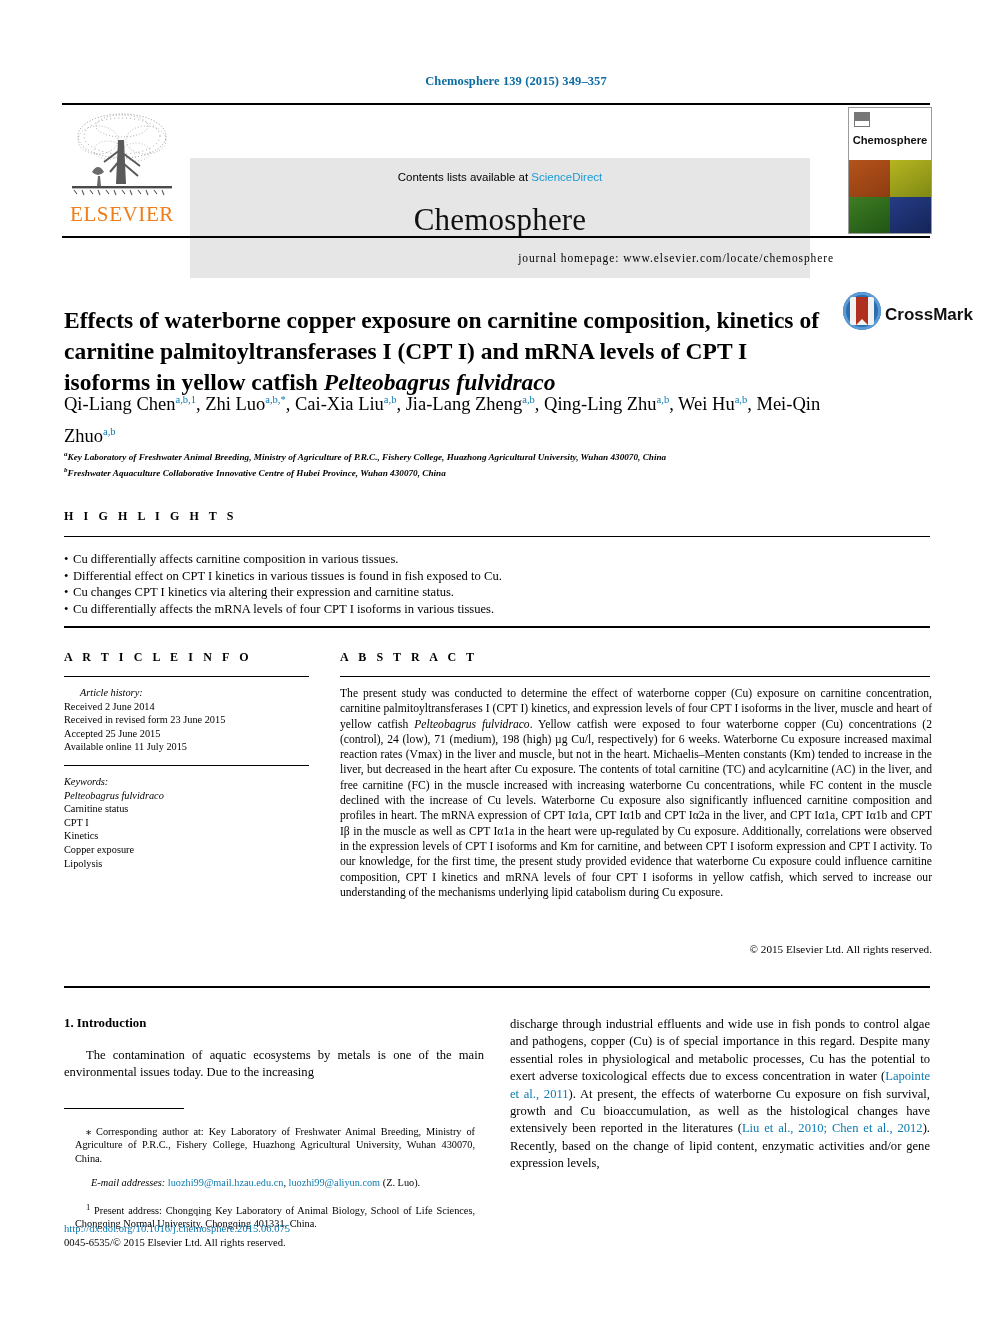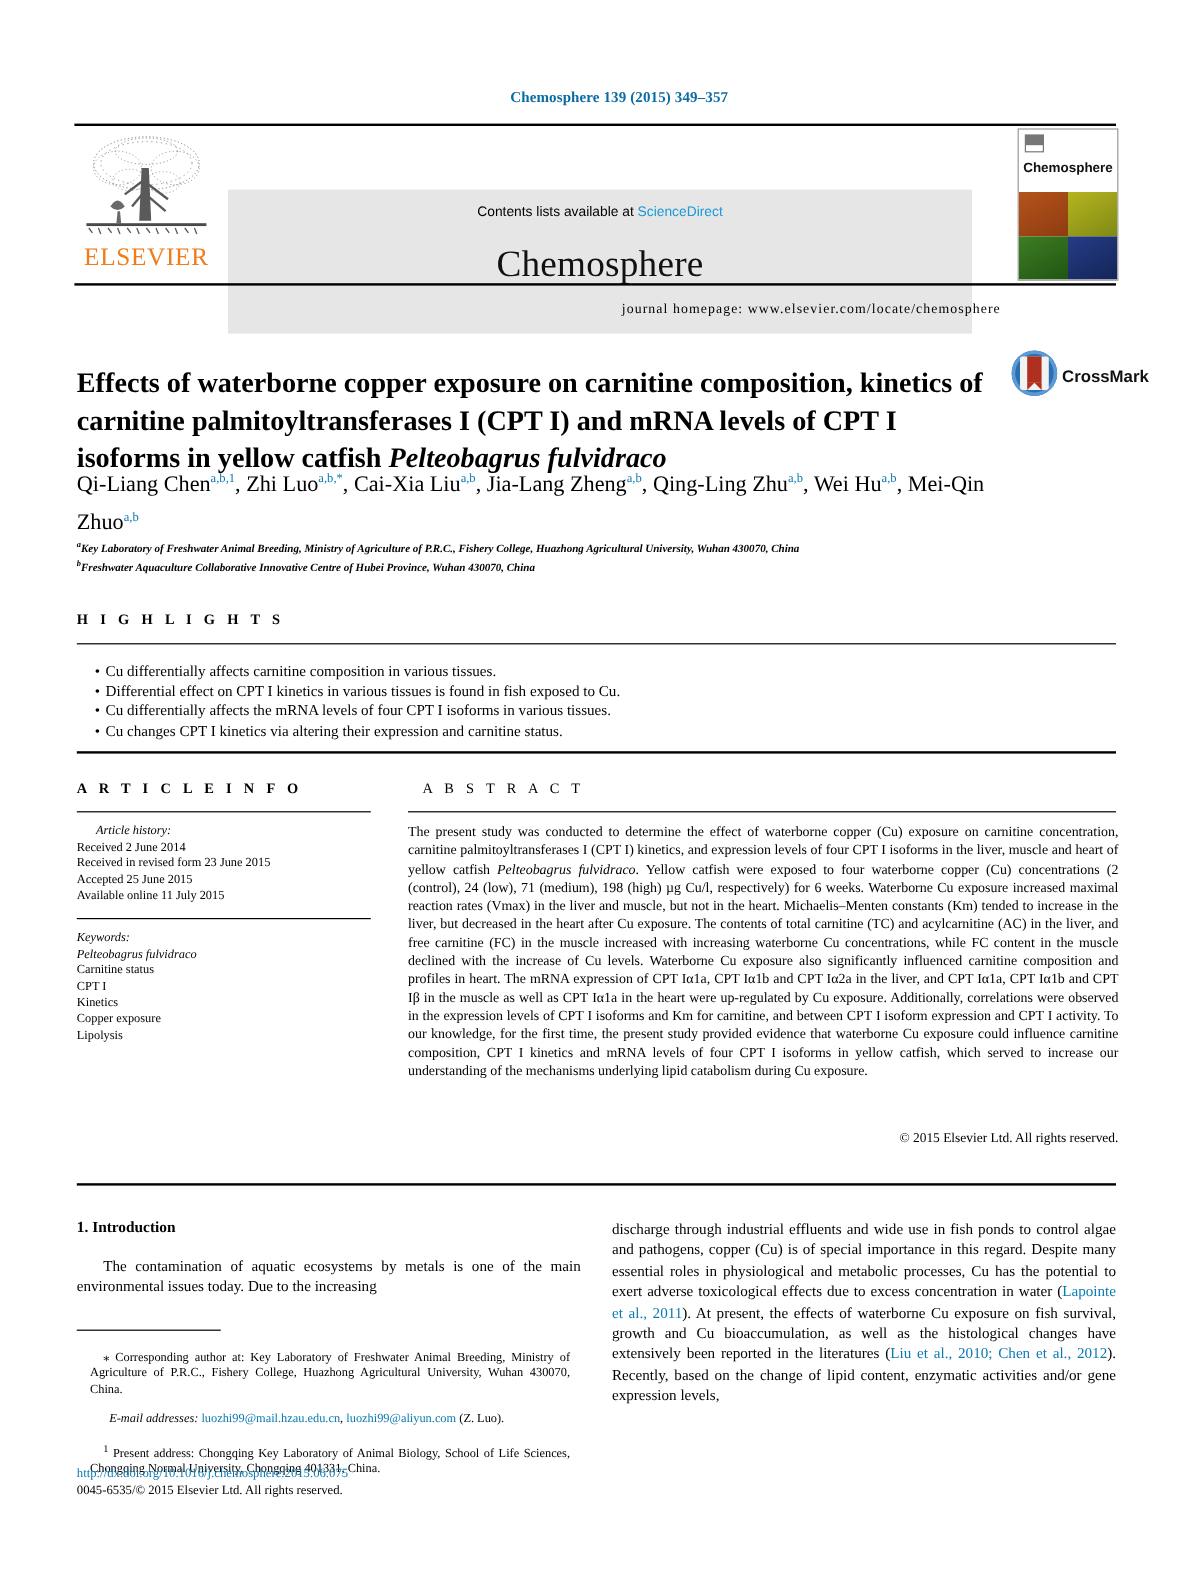--- a/index.html
+++ b/index.html
@@ -209,21 +209,21 @@
     position: absolute;
     left: 0; bottom: -6px;
     border-left: 6px solid #b03020;
     border-right: 6px solid #b03020;
     border-bottom: 6px solid transparent;
   }
   .cm-text {
     position: absolute;
     left: 42px; top: 13px;
     font-family: "Liberation Sans", sans-serif;
-    font-size: 14px;
+    font-size: 17px;
     font-weight: bold;
     color: #111;
   }
 
   
   .authors {
     position: absolute;
     left: 64px; top: 386px;
     width: 800px;
     font-size: 18.5px;
@@ -263,21 +263,21 @@
     height: 1px;
     background: #000;
   }
   .hl-list {
     position: absolute;
     left: 64px; top: 551px;
     width: 700px;
     font-size: 12.6px;
     line-height: 16.5px;
   }
-  .hl-list div { white-space: nowrap; margin-left: 15px; }
+  .hl-list div { white-space: nowrap; }
   .hl-bullet {
     display: inline-block;
     width: 9px;
     color: #000;
   }
 
   .sec-rule {
     position: absolute;
     left: 64px; top: 626px;
     width: 866px;
@@ -321,23 +321,23 @@
     width: 250px;
     font-size: 10.3px;
     line-height: 13.6px;
   }
   .ai-keywords .lbl { font-style: italic; }
   .ai-keywords .kw-it { font-style: italic; }
 
   
   .ab-head {
     position: absolute;
-    left: 352px; top: 650px;
+    left: 340px; top: 650px;
     font-size: 12px;
-    font-weight: normal;
+    font-weight: bold;
     letter-spacing: 3.6px;
   }
   .ab-rule {
     position: absolute;
     left: 340px; top: 676px;
     width: 590px;
     height: 1px;
     background: #000;
   }
   .ab-body {
@@ -497,22 +497,22 @@
   <div class="affils">
     <div><sup>a</sup><span>Key Laboratory of Freshwater Animal Breeding, Ministry of Agriculture of P.R.C., Fishery College, Huazhong Agricultural University, Wuhan 430070, China</span></div>
     <div><sup>b</sup><span>Freshwater Aquaculture Collaborative Innovative Centre of Hubei Province, Wuhan 430070, China</span></div>
   </div>
 
   <div class="hl-head">H I G H L I G H T S</div>
   <div class="hl-rule"></div>
   <div class="hl-list">
     <div><span class="hl-bullet">•</span><span>Cu differentially affects carnitine composition in various tissues.</span></div>
     <div><span class="hl-bullet">•</span><span>Differential effect on CPT I kinetics in various tissues is found in fish exposed to Cu.</span></div>
+    <div><span class="hl-bullet">•</span><span>Cu changes CPT I kinetics via altering their expression and carnitine status.</span></div>
     <div><span class="hl-bullet">•</span><span>Cu differentially affects the mRNA levels of four CPT I isoforms in various tissues.</span></div>
-    <div><span class="hl-bullet">•</span><span>Cu changes CPT I kinetics via altering their expression and carnitine status.</span></div>
   </div>
 
   <div class="sec-rule"></div>
 
   <div class="ai-head">A R T I C L E  I N F O</div>
   <div class="ai-rule"></div>
   <div class="ai-history">
     <div class="lbl">Article history:</div>
     <div>Received 2 June 2014</div>
     <div>Received in revised form 23 June 2015</div>

